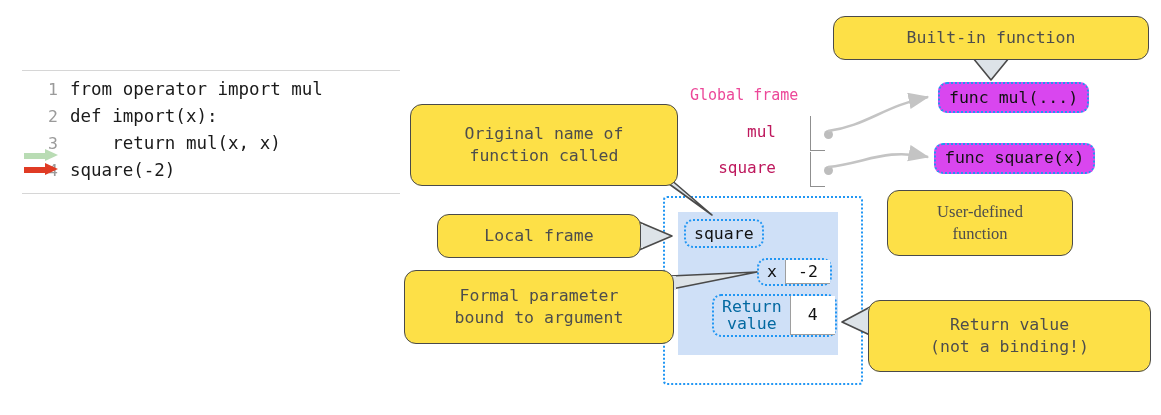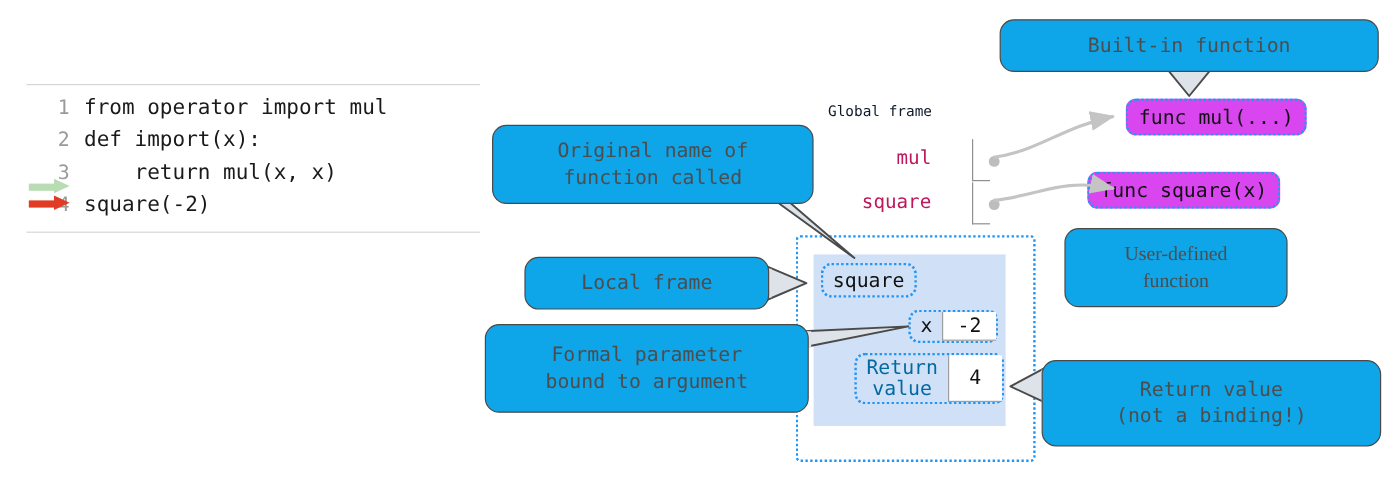--- a/index.html
+++ b/index.html
@@ -31,21 +31,21 @@
   }
   #arrow-green{top:149px;}
   #arrow-green .shaft{background:#b9dcb4;}
   #arrow-green .head{border-left:13px solid #b9dcb4;}
   #arrow-red{top:163px;}
   #arrow-red .shaft{background:#e03b24;}
   #arrow-red .head{border-left:13px solid #e03b24;}
 
   
   #global-frame-label{
-    left:690px;top:86px;font-size:12px;color:#0f172a;white-space:nowrap;
+    left:690px;top:86px;font-size:15px;color:#ec4899;white-space:nowrap;
   }
   .binding{position:absolute;height:36px;}
   .binding .bname{
     position:absolute;right:34px;top:6px;font-size:16px;color:#be185d;
     white-space:nowrap;text-align:right;
   }
   .binding .bracket{
     position:absolute;left:0px;top:0px;width:14px;height:34px;
     border-left:1.6px solid #8f8f8f;border-bottom:1.6px solid #8f8f8f;
   }
@@ -56,21 +56,21 @@
   #binding-mul{left:810px;top:116px;}
   #binding-square{left:810px;top:152px;}
 
   
   .func-box{
     position:absolute;border:2px dotted #2196f3;border-radius:9px;background:#d946ef;
     font-size:16.5px;color:#111;white-space:nowrap;
     padding:4px 9px;
   }
   #func-mul{left:938px;top:82px;}
-  #func-square{left:906px;top:143px;}
+  #func-square{left:934px;top:143px;font-family:Liberation Mono, monospace;}
 
   
   #global-arrows{position:absolute;left:0;top:0;width:1161px;height:415px;pointer-events:none;}
 
   
   #local-frame-outer{
     left:663px;top:196px;width:196px;height:185px;
     border:2px dotted #2196f3;border-radius:4px;background:transparent;
   }
   #local-frame-box{
@@ -93,27 +93,27 @@
     display:flex;align-items:center;justify-content:center;
     background:#ffffff;border-left:1.5px solid #9e9e9e;border-bottom:1.5px solid #9e9e9e;
     font-size:16.5px;color:#111;min-width:30px;padding:2px 7px;
   }
   #var-x{left:757px;top:258px;}
   #var-return{left:712px;top:294px;}
   #var-return .vname{color:#0369a1;}
 
   
   .callout{
-    position:absolute;background:#0ea5e9;border:1.6px solid #4a4a4a;border-radius:12px;
+    position:absolute;background:#fde047;border:1.6px solid #4a4a4a;border-radius:12px;
     color:#4d4d4d;font-size:16.5px;line-height:1.35;text-align:center;
     display:flex;align-items:center;justify-content:center;white-space:pre-line;
     box-sizing:border-box;padding:6px 12px;
   }
   #callout-builtin{left:833px;top:16px;width:316px;height:44px;}
-  #callout-original{left:410px;top:104px;width:268px;height:66px;}
+  #callout-original{left:410px;top:104px;width:268px;height:82px;}
   #callout-localframe{left:437px;top:214px;width:204px;height:44px;}
   #callout-userdefined{left:887px;top:190px;width:186px;height:66px;font-family:Liberation Serif, serif;}
   #callout-formal{left:404px;top:270px;width:270px;height:74px;padding-left:12px;}
   #callout-returnval{left:868px;top:300px;width:283px;height:72px;}
 
   #callout-tails{position:absolute;left:0;top:0;width:1161px;height:415px;pointer-events:none;}
 </style>
 </head>
 <body>
 

